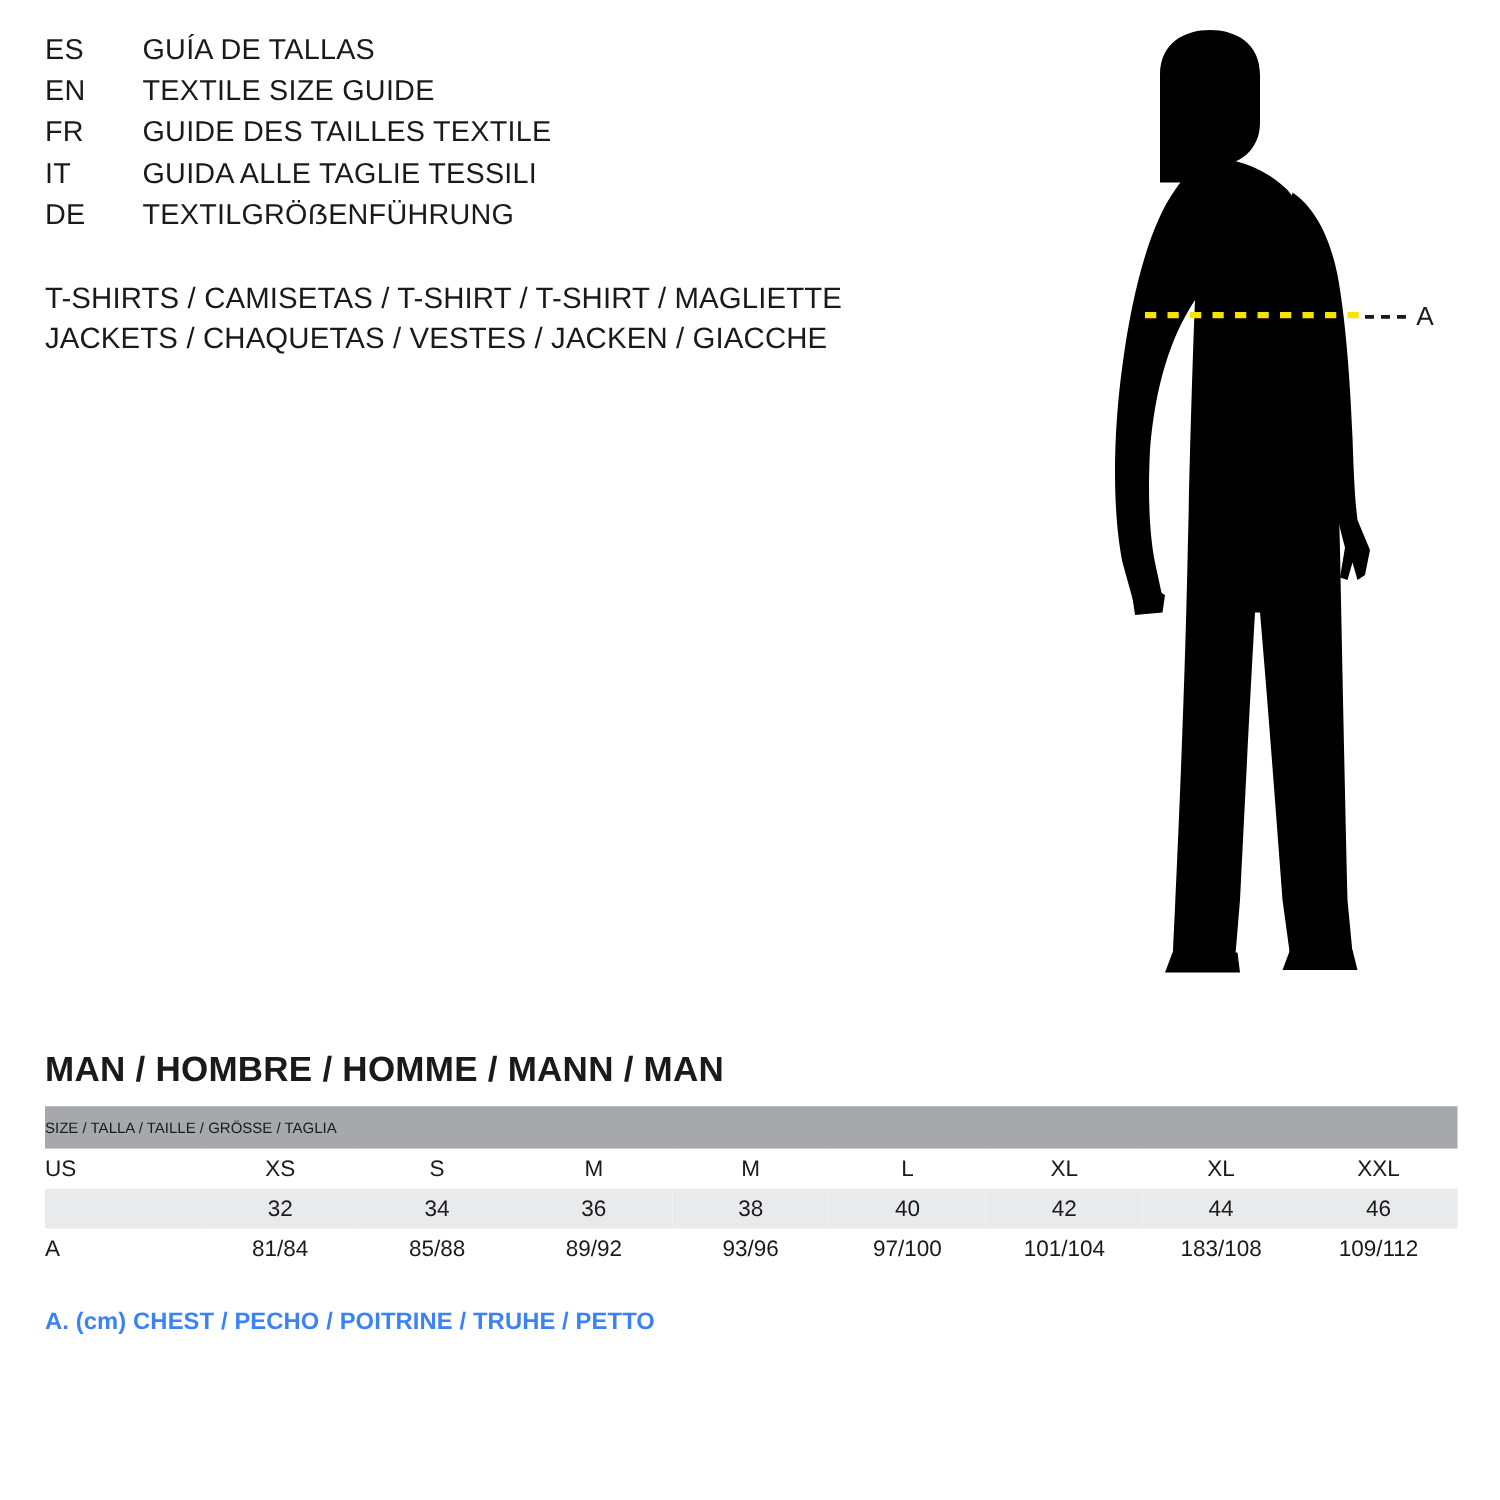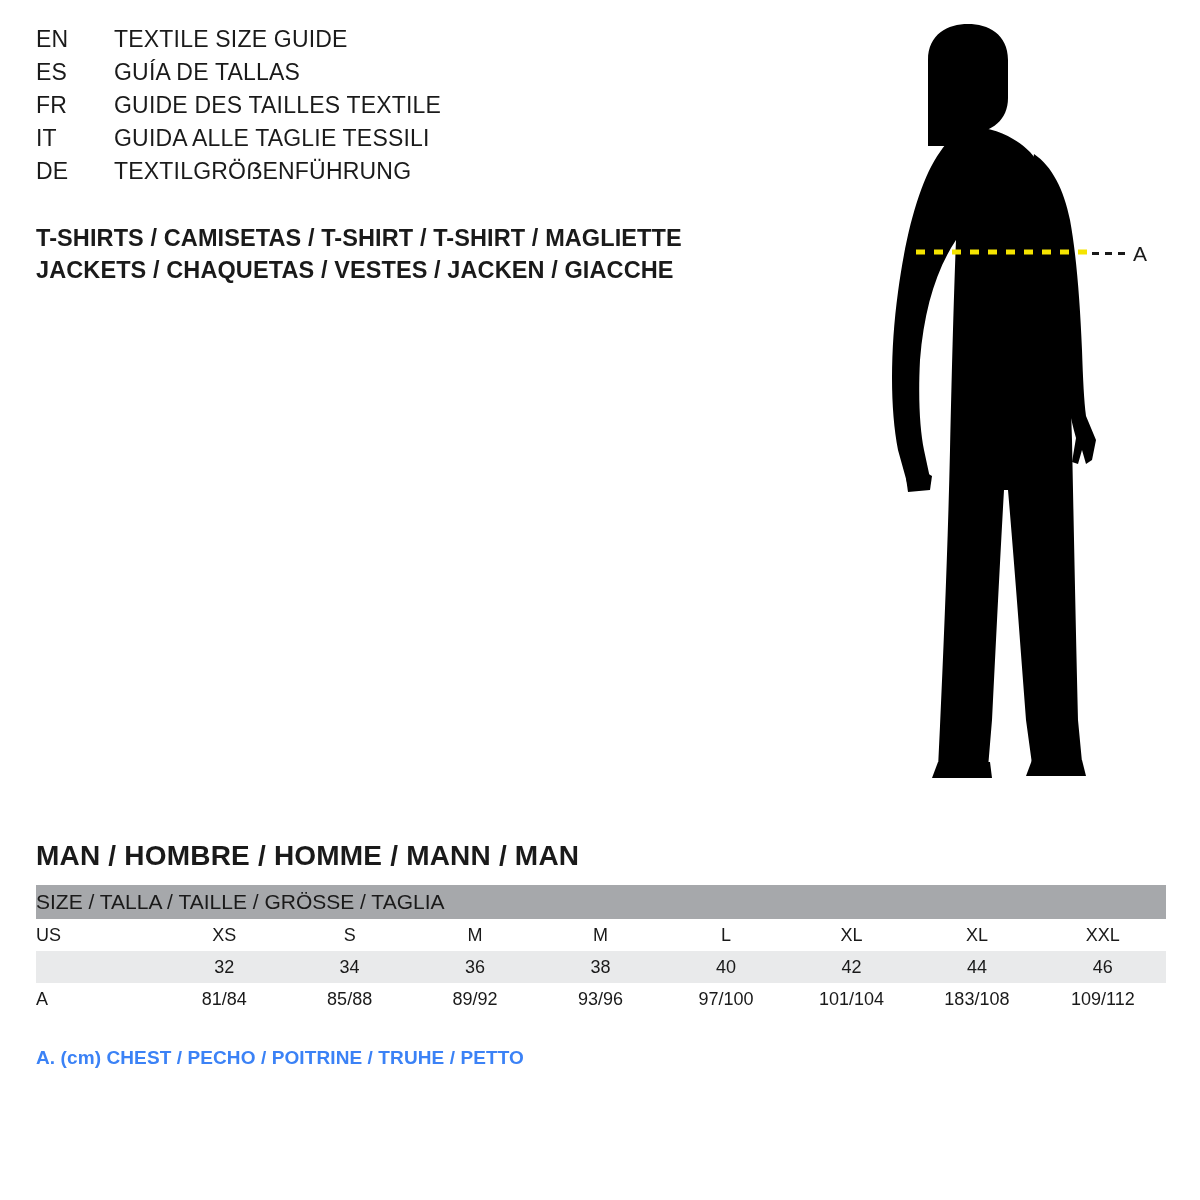--- a/index.html
+++ b/index.html
@@ -42,21 +42,21 @@
   }
 
   .category-block {
     position: absolute;
     left: 36px;
     top: 222px;
     width: 760px;
   }
   .category-line {
     font-size: 23.5px;
-    font-weight: bold;
+    font-weight: normal;
     letter-spacing: 0.1px;
     line-height: 32px;
     color: #1a1a1a;
     white-space: nowrap;
   }
 
   
   .figure-wrap {
     position: absolute;
     left: 820px;
@@ -113,21 +113,21 @@
     text-align: left;
     padding-left: 8px;
     width: 170px;
   }
   td.val-cell {
     text-align: center;
     width: 120px;
   }
   tr.head-row td {
     background: #a6a8ab;
-    font-size: 21px;
+    font-size: 12px;
     height: 34px;
   }
   tr.shade td {
     background: #e9eaeb;
   }
   tr.plain td {
     background: #ffffff;
     margin-left: 40px;
   }
   .footnote {
@@ -136,26 +136,26 @@
     color: #3b82f6;
     letter-spacing: 0.1px;
     font-weight: bold;
   }
 </style>
 </head>
 <body>
 
 <div class="lang-block">
   <div class="lang-row">
+    <span class="lang-code">ES</span>
+    <span class="lang-text">GUÍA DE TALLAS</span>
+  </div>
+  <div class="lang-row">
     <span class="lang-code">EN</span>
     <span class="lang-text">TEXTILE SIZE GUIDE</span>
-  </div>
-  <div class="lang-row">
-    <span class="lang-code">ES</span>
-    <span class="lang-text">GUÍA DE TALLAS</span>
   </div>
   <div class="lang-row">
     <span class="lang-code">FR</span>
     <span class="lang-text">GUIDE DES TAILLES TEXTILE</span>
   </div>
   <div class="lang-row">
     <span class="lang-code">IT</span>
     <span class="lang-text">GUIDA ALLE TAGLIE TESSILI</span>
   </div>
   <div class="lang-row">

